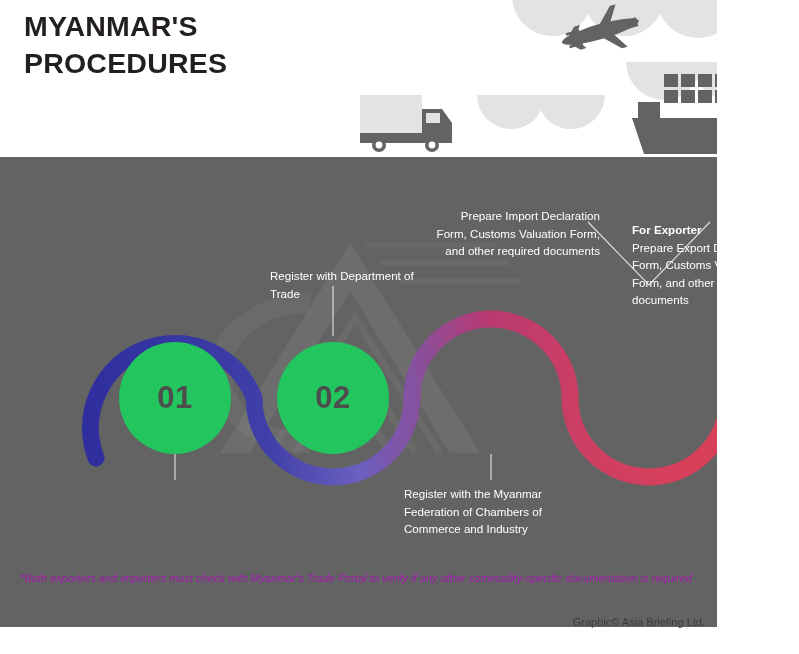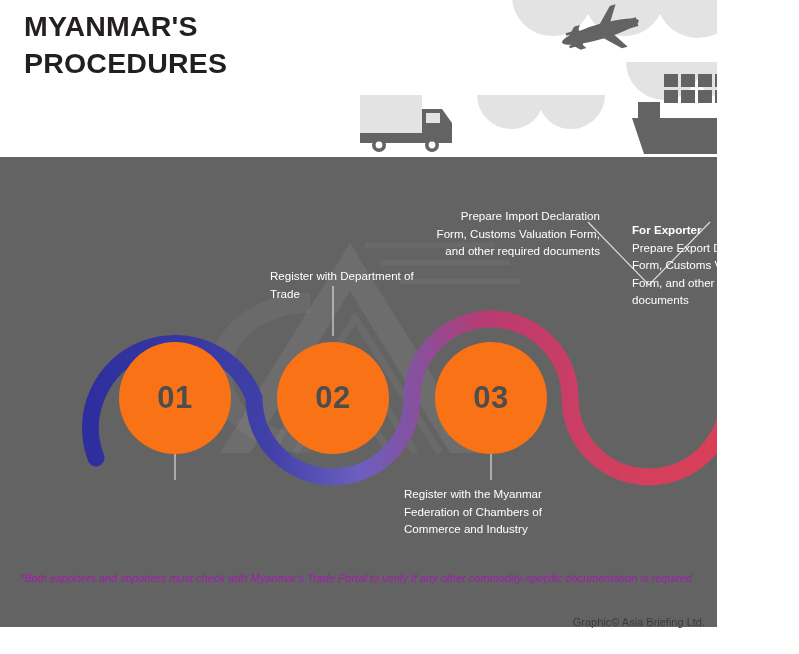--- a/index.html
+++ b/index.html
@@ -28,21 +28,21 @@
   .body-panel{
     position:absolute;left:0;top:163px;width:799px;height:464px;
     background:#636363;overflow:hidden;
   }
   .watermark{position:absolute;left:150px;top:60px;width:420px;height:300px;opacity:1;pointer-events:none;}
 
   .flow{position:absolute;left:0;top:0;width:799px;height:464px;}
 
   .circle{
     position:absolute;width:112px;height:112px;border-radius:50%;
-    background:#f97316;
+    background:#22c55e;
     display:flex;align-items:center;justify-content:center;
     font-size:31px;font-weight:bold;color:#4d4d4d;letter-spacing:0.5px;
   }
 
   
   .lbl{position:absolute;color:#ffffff;font-size:11.6px;line-height:1.52;}
   .lbl b{font-weight:bold;display:block;}
   .lbl.r{text-align:right;}
   .lbl.l{text-align:left;}
 
@@ -190,23 +190,20 @@
         <polyline points="588,59 649,122 710,59"></polyline>
       </g>
     </svg>
 
     <div class="circle" style="left:119px;top:179px;">
       <span>01</span>
     </div>
     <div class="circle" style="left:277px;top:179px;">
       <span>02</span>
     </div>
-    <div class="circle" style="left:435px;top:179px;">
-      <span>03</span>
-    </div>
 
     <div class="lbl l" style="left:270px;top:104px;width:150px;">
       <span>Register with Department of Trade</span>
     </div>
 
     <div class="lbl r" style="left:430px;top:44px;width:170px;">
       <span>Prepare Import Declaration Form, Customs Valuation Form, and other required documents</span>
     </div>
 
     <div class="lbl l" style="left:632px;top:44px;width:160px;margin-top:14px;">

